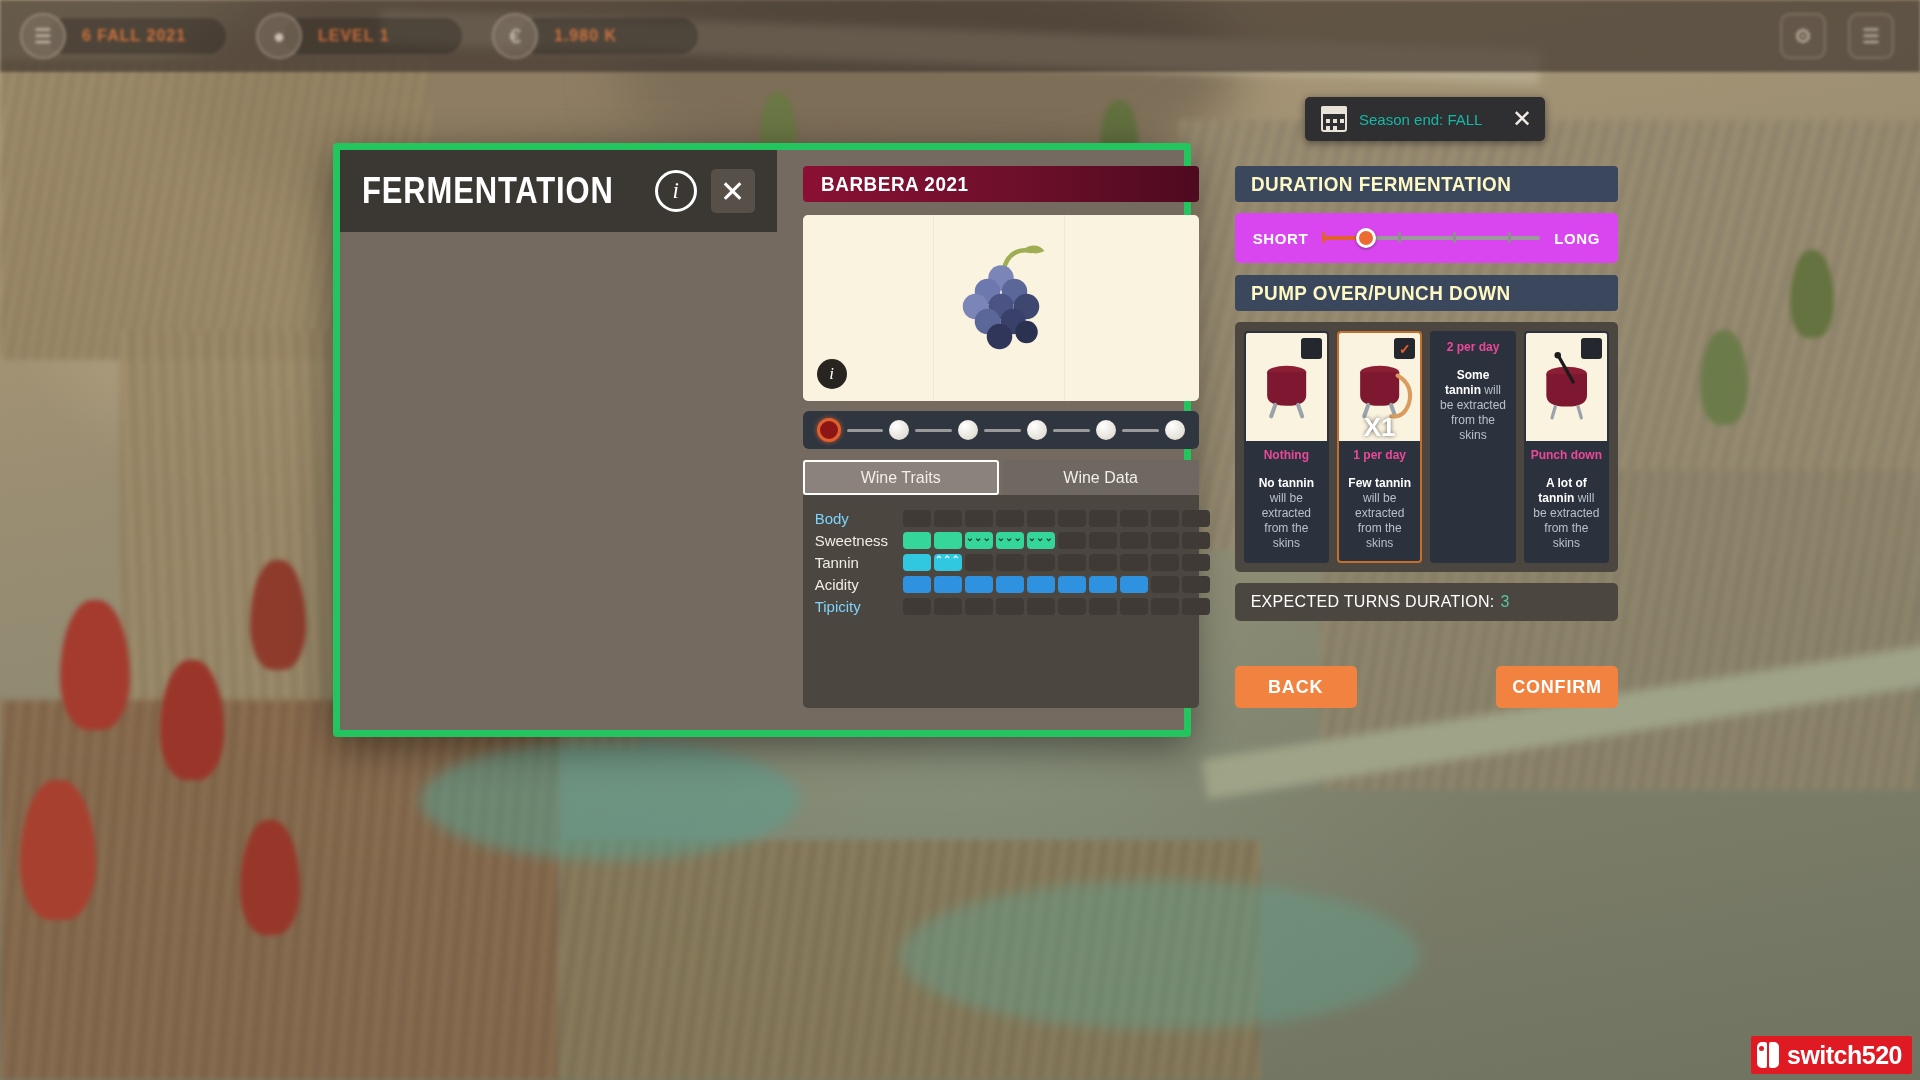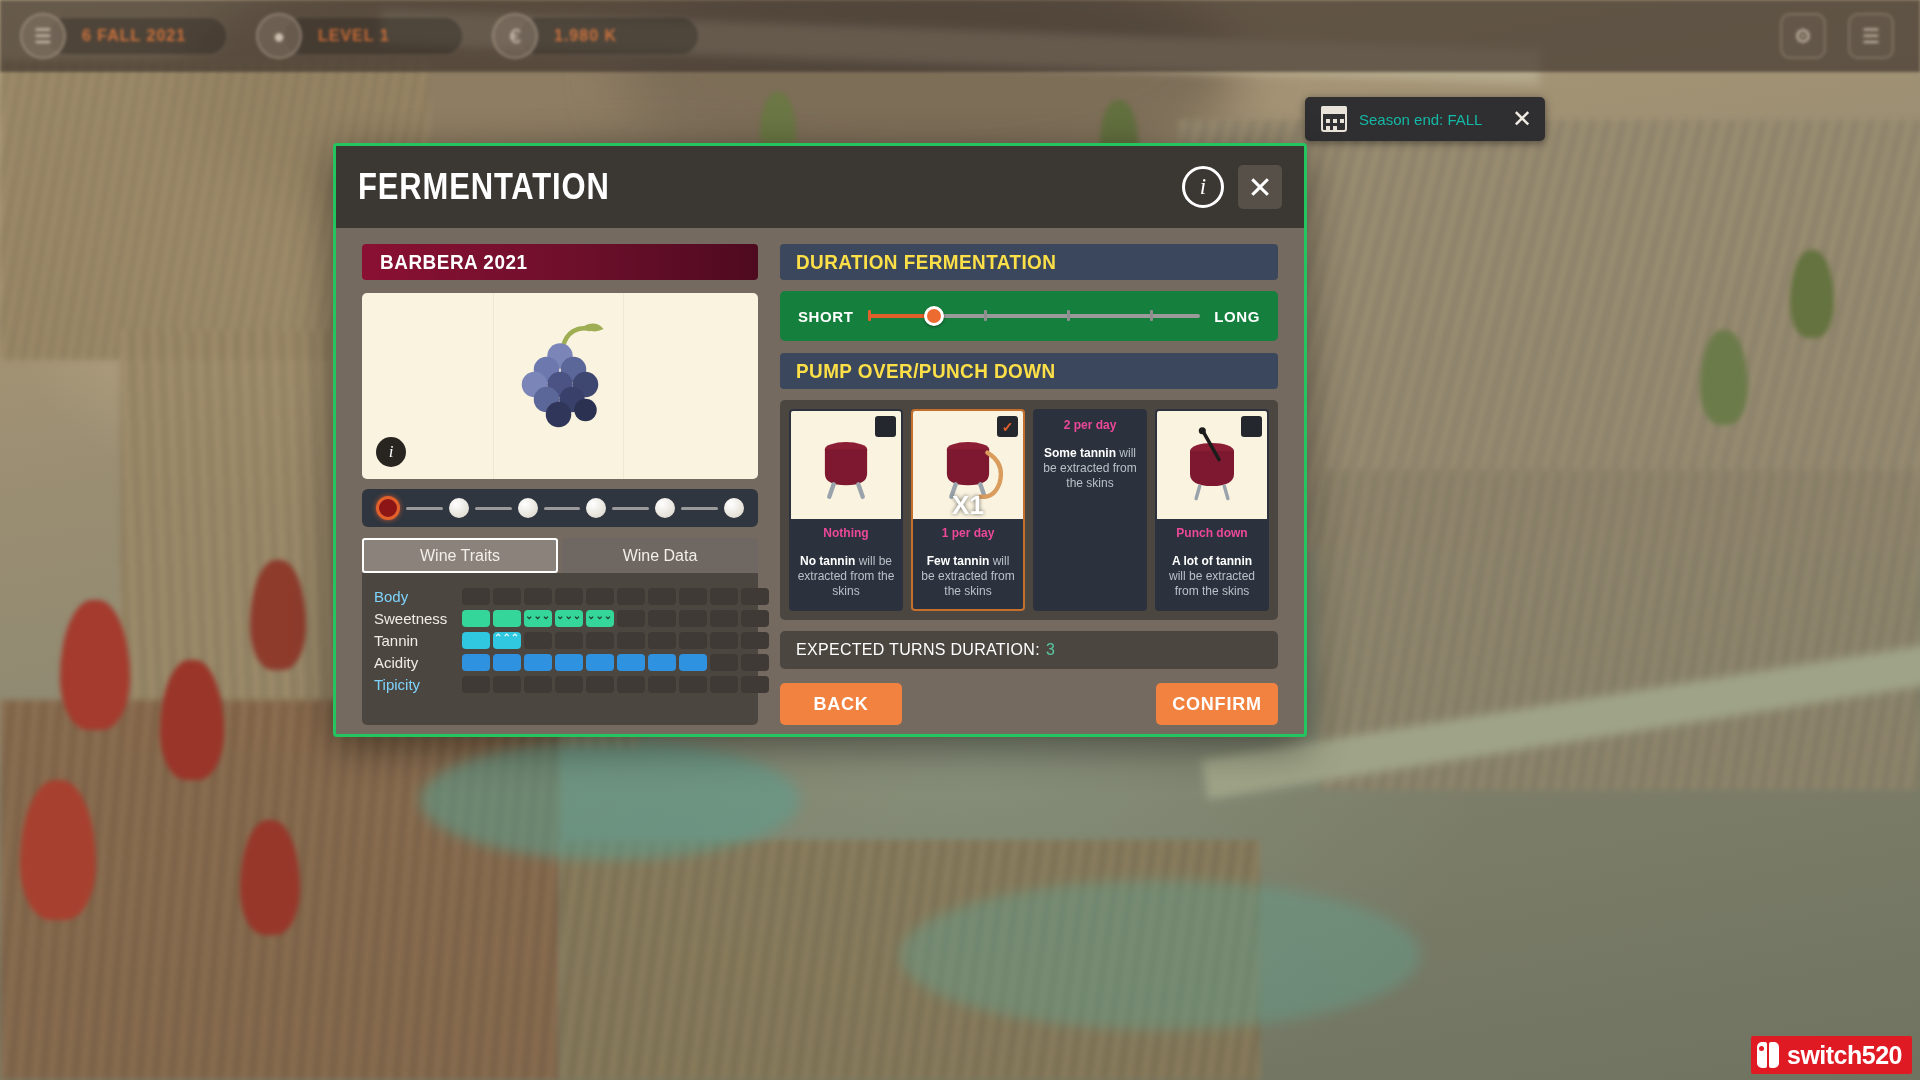--- a/index.html
+++ b/index.html
@@ -124,27 +124,27 @@
     width: 30px; height: 30px;
     display:flex;align-items:center;justify-content:center;
     color:#f0ece4; font-size: 24px; font-weight: 300;
     cursor: pointer;
   }
 
   
   #modal {
     position: absolute;
     left: 333px; top: 143px;
-    width: 974px; height: 594px;
+    width: 858px; height: 594px;
     background: #756a60;
-    border: 3px solid #22c55e;
+    border: 7px solid #22c55e;
     border-radius: 4px;
     z-index: 30;
     box-shadow: 0 10px 40px rgba(0,0,0,0.45);
-    display: flex; flex-direction: column;
+    display: flex; 
   }
   #modal-header {
     height: 82px;
     background: #3b3733;
     display: flex; align-items: center;
     padding: 0 22px 0 22px;
     flex: none;
   }
   #modal-title {
     color: #ffffff;
@@ -169,21 +169,21 @@
     background: #575049; border-radius: 5px;
     color: #ffffff; font-size: 30px; font-weight: 300;
     display:flex;align-items:center;justify-content:center;
     cursor: pointer;
   }
 
   #modal-body {
     flex: 1;
     display: flex;
     padding: 16px 26px 22px 26px;
-    gap: 22px;
+    gap: 36px;
   }
 
   
   #left-col { width: 396px; display:flex; flex-direction: column; }
   #wine-name {
     height: 36px;
     background: linear-gradient(90deg, #8a1033 0%, #6d0f2b 55%, #4e0a1f 100%);
     border-radius: 4px;
     display: flex; align-items: center;
     padding-left: 18px;
@@ -281,28 +281,28 @@
   .cell.on-tannin .marks { color:#d9f6fb; }
 
   
   #right-col { flex: 1; display:flex; flex-direction:column; }
   .sec-title {
     height: 36px;
     background: #3b475c;
     border-radius: 4px;
     display:flex;align-items:center;
     padding-left: 16px;
-    color:#fde047; font-size: 21px; font-weight: bold; letter-spacing: 0.5px;
+    color:#fef9c3; font-size: 21px; font-weight: bold; letter-spacing: 0.5px;
     font-family: "Liberation Sans Narrow","Liberation Sans", sans-serif;
   }
   .sec-title span{ display:inline-block; transform: scaleX(0.9); transform-origin:left center;}
   #dur-box {
     margin-top: 11px;
     height: 50px;
-    background: #15803d;
+    background: #d946ef;
     border-radius: 5px;
     display:flex;align-items:center;
     padding: 0 18px;
     gap: 14px;
   }
   .dur-lbl { color:#ffffff; font-size: 15px; font-weight:bold; letter-spacing: 0.6px;}
   #slider {
     flex: 1; position:relative; height: 22px; display:flex; align-items:center;
     cursor:pointer;
   }

